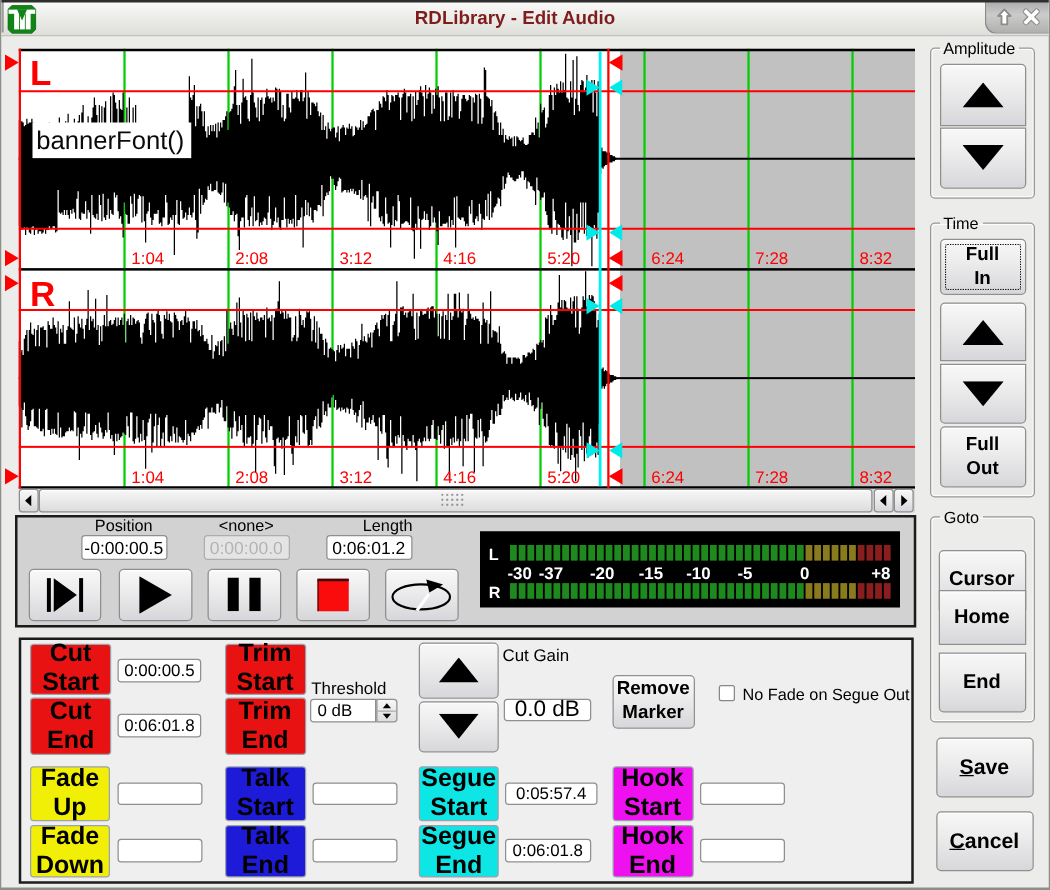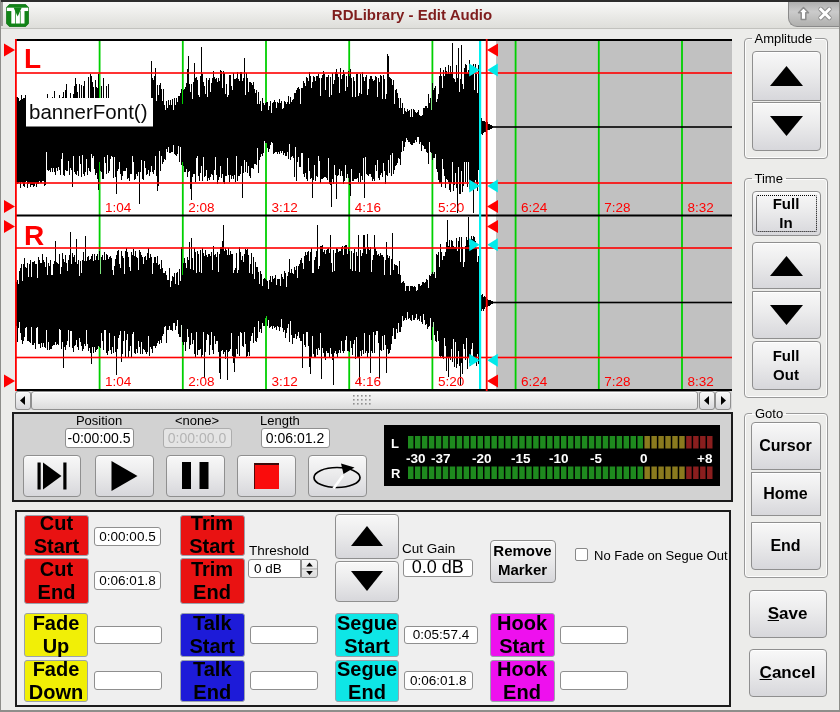--- a/index.html
+++ b/index.html
@@ -153,21 +153,21 @@
   </div>
 <div class="gbtn" style="left:714px;top:391px;width:15.5px;height:19px;border-radius:3px">
     <svg width="8" height="9">
       <path d="M2 0 2 9 7 4.5Z" fill="#000"></path>
     </svg>
   </div>
 
 <div class="abs" style="left:11px;top:412px;width:721px;height:90px;background:#d2d2d2;border:2px solid #1c1c1c"></div>
 <div class="lbl" style="left:63px;top:413px;width:70px;text-align:center">Position</div>
 <div class="lbl" style="left:161px;top:413px;width:70px;text-align:center">&lt;none&gt;</div>
-<div class="lbl" style="left:259px;top:413px;width:70px;text-align:left">Length</div>
+<div class="lbl" style="left:259px;top:413px;width:70px;text-align:right">Length</div>
 <div class="fld" style="left:63.5px;top:427.5px;width:69px;height:20.5px">-0:00:00.5</div>
 <div class="fld" style="left:161.5px;top:427.5px;width:69px;height:20.5px;background:#e4e4e4;border-color:#adadad;color:#b4b4b4">0:00:00.0</div>
 <div class="fld" style="left:259.5px;top:427.5px;width:69px;height:20.5px">0:06:01.2</div>
 <div class="gbtn" style="left:22px;top:454.5px;width:58px;height:42.5px">
     <svg width="30" height="28" viewBox="0 0 30 28">
       <rect x="0.5" y="0.5" width="3.2" height="27" fill="#000"></rect>
       <path d="M6 0.5 24.5 14 6 27.5Z" fill="#000"></path>
       <rect x="26.3" y="0.5" width="3.2" height="27" fill="#000"></rect>
     </svg>
   </div>
@@ -317,21 +317,21 @@
 <div class="gbtn" style="left:333.5px;top:514px;width:64.5px;height:44.5px">
     <svg width="32" height="20">
       <path d="M16 0 32 20 0 20Z" fill="#000"></path>
     </svg>
   </div>
 <div class="gbtn" style="left:333.5px;top:560.5px;width:64.5px;height:41px">
     <svg width="32" height="20">
       <path d="M16 20 32 0 0 0Z" fill="#000"></path>
     </svg>
   </div>
-<div class="lbl" style="left:401px;top:541px;font-size:13.5px">Cut Gain</div>
+<div class="lbl" style="left:401px;top:517px;font-size:13.5px">Cut Gain</div>
 <div class="fld" style="left:401.5px;top:558.5px;width:70.5px;height:18.5px;font-size:18px">0.0 dB</div>
 <div class="gbtn" style="left:488.5px;top:539.5px;width:66px;height:43px;font-weight:bold;font-size:15px;text-align:center;line-height:1.25">Remove<br>Marker</div>
 <div class="abs" style="left:573.5px;top:547.5px;width:13px;height:13px;background:#fff;border:1px solid #888;border-radius:2px"></div>
 <div class="lbl" style="left:593px;top:547.5px;font-size:13px">No Fade on Segue Out</div>
 
 <div class="cbtn" style="left:23px;top:612.5px;width:64px;height:44px;background:#f1ef06;border:1px solid #9aa2ac">Fade<br>Up</div>
 <div class="cbtn" style="left:23px;top:659.5px;width:64px;height:42px;background:#f1ef06;border:1px solid #9aa2ac">Fade<br>Down</div>
 <div class="fld" style="left:92.5px;top:625.5px;width:68.5px;height:18.5px"></div>
 <div class="fld" style="left:92.5px;top:671px;width:68.5px;height:18.5px"></div>
 <div class="cbtn" style="left:178.5px;top:612.5px;width:65.5px;height:44px;background:#1d1bd8;border:1px solid #9aa2ac">Talk<br>Start</div>
@@ -371,17 +371,17 @@
   </div>
 <div class="gbtn" style="left:750.5px;top:291px;width:69px;height:48px;border-radius:0 0 4px 4px">
     <svg width="33" height="20">
       <path d="M16.5 20 33 0 0 0Z" fill="#000"></path>
     </svg>
   </div>
 <div class="gbtn" style="left:750.5px;top:340.5px;width:69px;height:49.5px;font-weight:bold;font-size:15px;text-align:center;line-height:1.3">Full<br>Out</div>
 <fieldset style="left:743px;top:406px;width:84px;height:172px">
     <legend>Goto</legend>
   </fieldset>
-<div class="gbtn" style="left:749.5px;top:422px;width:70px;height:48px;font-weight:bold;font-size:16px;border-radius:4px 4px 0 0">Cursor</div>
+<div class="gbtn" style="left:749.5px;top:440px;width:70px;height:48px;font-weight:bold;font-size:16px;border-radius:4px 4px 0 0">Cursor</div>
 <div class="gbtn" style="left:749.5px;top:472px;width:70px;height:44px;border-radius:0;font-weight:bold;font-size:16px">Home</div>
 <div class="gbtn" style="left:749.5px;top:522px;width:70px;height:47.5px;font-weight:bold;font-size:16px;border-radius:0 0 4px 4px">End</div>
 <div class="gbtn" style="left:747.5px;top:589.5px;width:78px;height:48px;font-weight:bold;font-size:17px"><span style="text-decoration:underline">S</span>ave</div>
 <div class="gbtn" style="left:747.5px;top:649px;width:78px;height:48px;font-weight:bold;font-size:17px"><span style="text-decoration:underline">C</span>ancel</div>
 
 </body></html>

